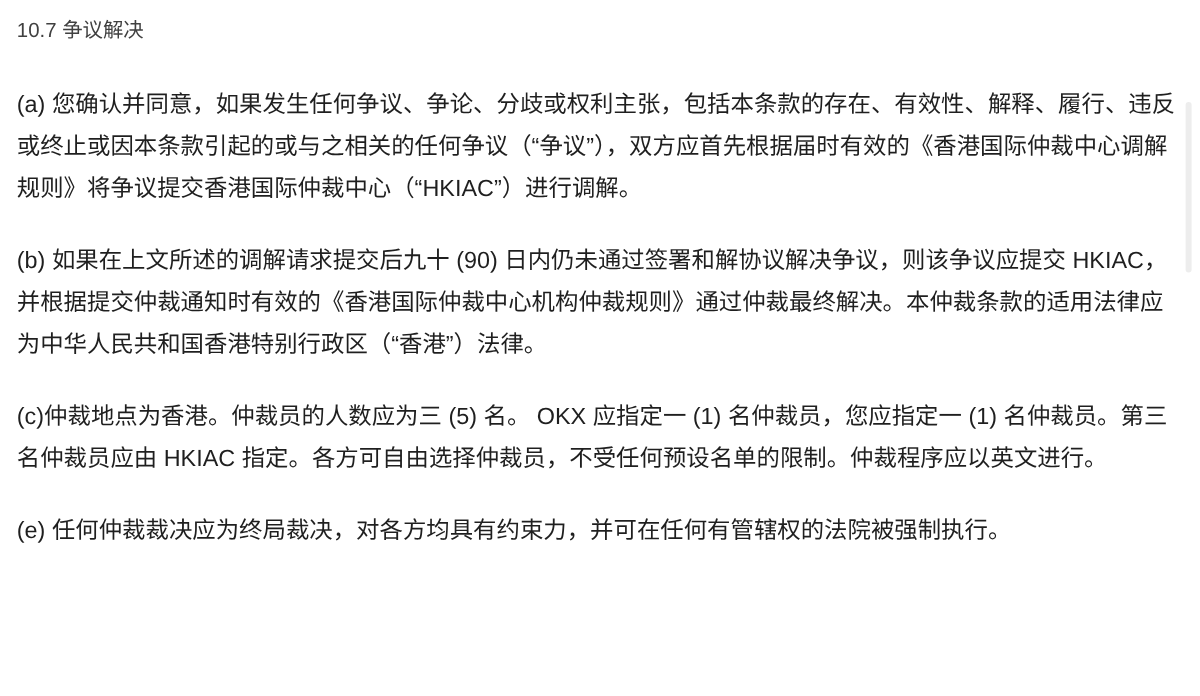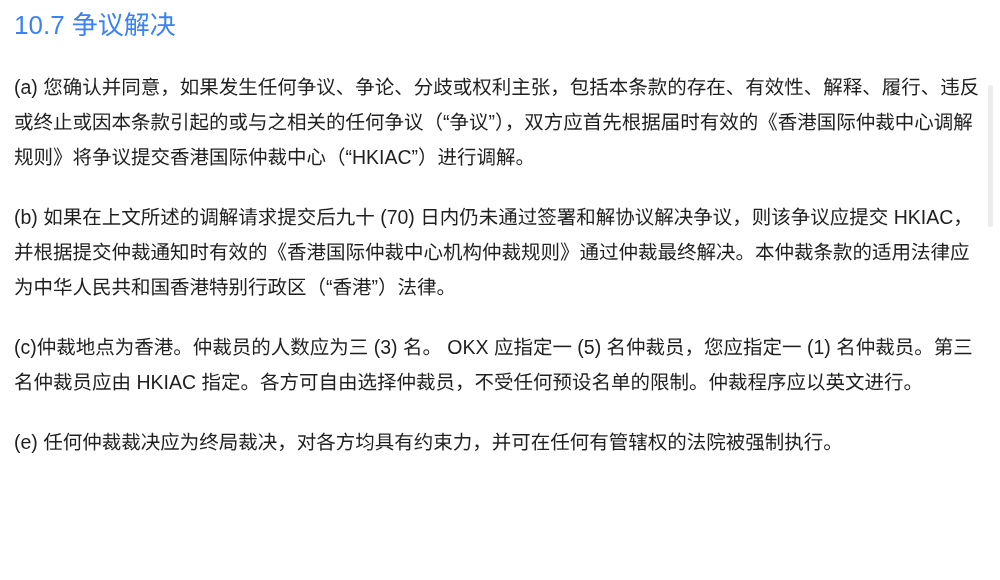--- a/index.html
+++ b/index.html
@@ -14,25 +14,25 @@
     font-family: "Liberation Sans", "DejaVu Sans", sans-serif;
     color: #1f1f1f;
     box-sizing: border-box;
     padding: 8px 15px 0 14px;
     position: relative;
   }
   main[data-name="terms-section"] {
     width: 971px;
   }
   h2[data-name="section-heading"] {
-    font-size: 26px;
+    font-size: 17px;
     font-weight: 400;
     line-height: 35px;
     margin: 0 0 27px 0;
-    color: #3b82f6;
+    color: #404040;
   }
   p.clause {
     font-size: 19.5px;
     font-weight: 400;
     line-height: 35px;
     margin: 0 0 25px 0;
     color: #1f1f1f;
     text-align: left;
     word-break: break-word;
   }
@@ -47,21 +47,21 @@
   }
 </style>
 </head>
 <body>
 
 <main data-name="terms-section">
   <h2 data-name="section-heading">10.7 争议解决</h2>
 
   <p class="clause" data-name="clause-a">(a) 您确认并同意，如果发生任何争议、争论、分歧或权利主张，包括本条款的存在、有效性、解释、履行、违反或终止或因本条款引起的或与之相关的任何争议（“争议”），双方应首先根据届时有效的《香港国际仲裁中心调解规则》将争议提交香港国际仲裁中心（“HKIAC”）进行调解。</p>
 
-  <p class="clause" data-name="clause-b">(b) 如果在上文所述的调解请求提交后九十 (70) 日内仍未通过签署和解协议解决争议，则该争议应提交 HKIAC，并根据提交仲裁通知时有效的《香港国际仲裁中心机构仲裁规则》通过仲裁最终解决。本仲裁条款的适用法律应为中华人民共和国香港特别行政区（“香港”）法律。</p>
+  <p class="clause" data-name="clause-b">(b) 如果在上文所述的调解请求提交后九十 (90) 日内仍未通过签署和解协议解决争议，则该争议应提交 HKIAC，并根据提交仲裁通知时有效的《香港国际仲裁中心机构仲裁规则》通过仲裁最终解决。本仲裁条款的适用法律应为中华人民共和国香港特别行政区（“香港”）法律。</p>
 
-  <p class="clause" data-name="clause-c">(c)仲裁地点为香港。仲裁员的人数应为三 (3) 名。 OKX 应指定一 (5) 名仲裁员，您应指定一 (1) 名仲裁员。第三名仲裁员应由 HKIAC 指定。各方可自由选择仲裁员，不受任何预设名单的限制。仲裁程序应以英文进行。</p>
+  <p class="clause" data-name="clause-c">(c)仲裁地点为香港。仲裁员的人数应为三 (5) 名。 OKX 应指定一 (1) 名仲裁员，您应指定一 (1) 名仲裁员。第三名仲裁员应由 HKIAC 指定。各方可自由选择仲裁员，不受任何预设名单的限制。仲裁程序应以英文进行。</p>
 
 
   <p class="clause" data-name="clause-e">(e) 任何仲裁裁决应为终局裁决，对各方均具有约束力，并可在任何有管辖权的法院被强制执行。</p>
 </main>
 
 <div class="scrollbar-thumb" data-name="scrollbar-thumb"></div>
 
 </body></html>

